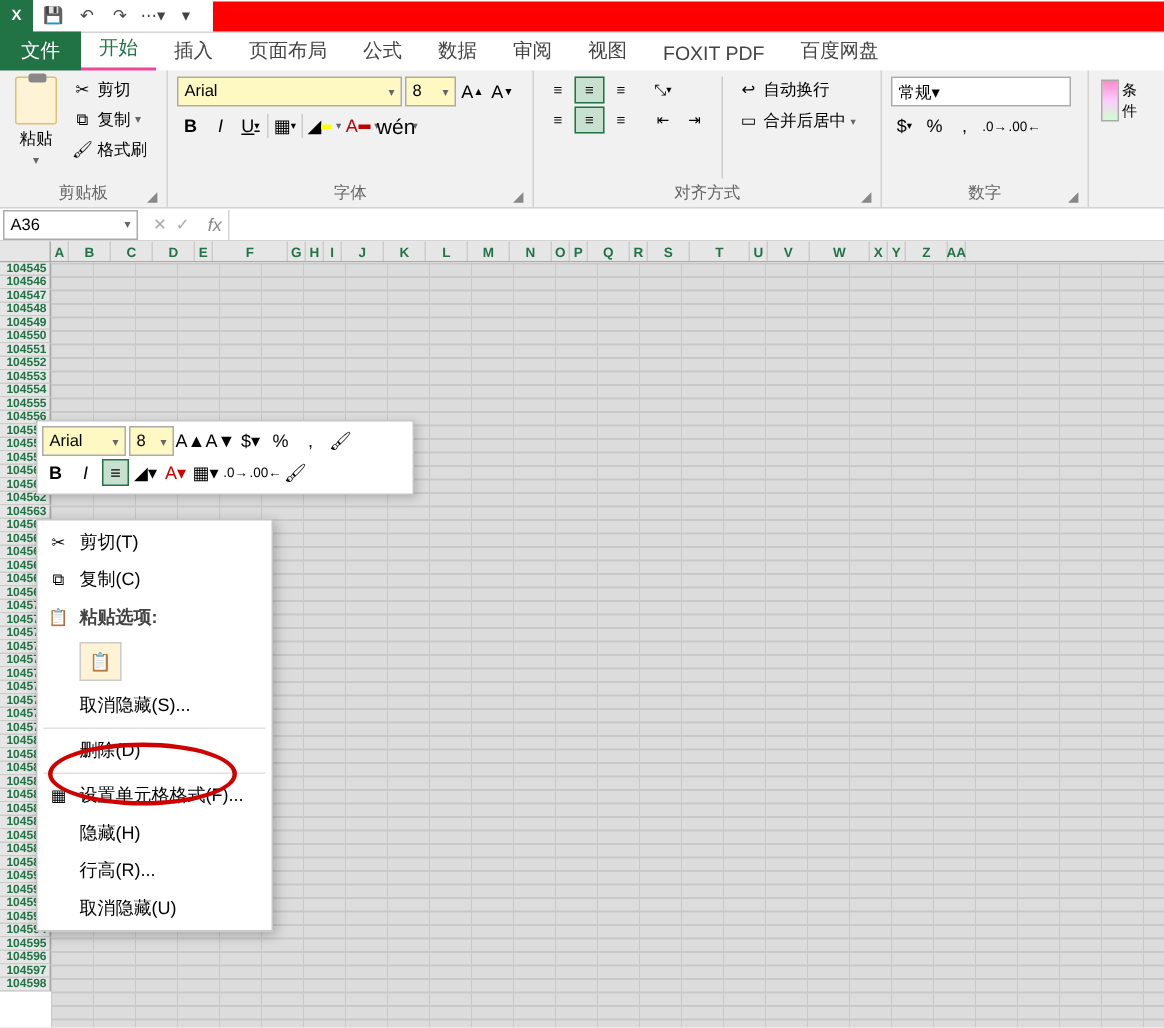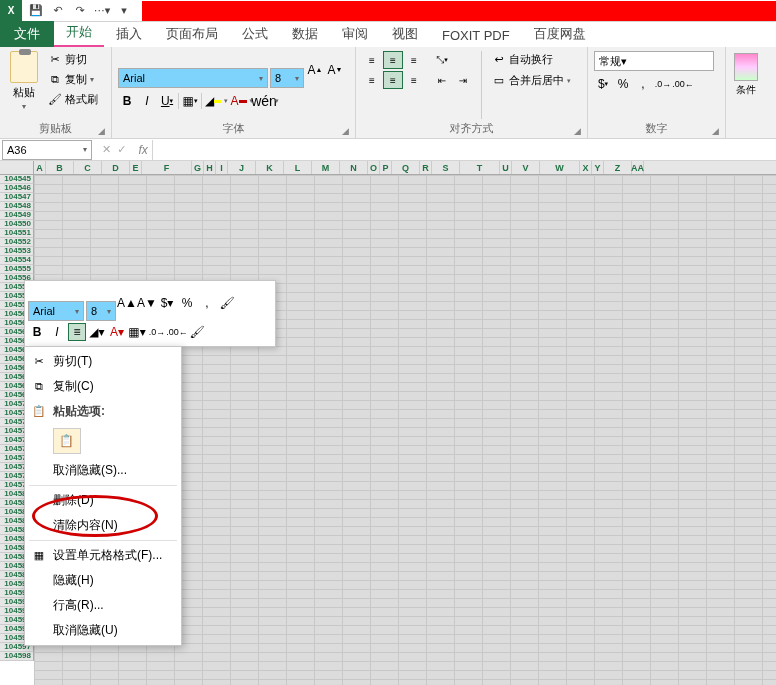--- a/index.html
+++ b/index.html
@@ -29,39 +29,39 @@
 .paste-big { width: 36px; display: flex; flex-direction: column; align-items: center; gap: 2px; }
 .paste-big .icon { width: 28px; height: 32px; background: #fff3d6; border: 1px solid #e0c070; border-radius: 2px; position: relative; }
 .paste-big .icon::before { content: ""; position: absolute; top: -3px; left: 8px; width: 12px; height: 6px; background: #888; border-radius: 2px; }
 .paste-big span { font-size: 11px; }
 .clip-col { display: flex; flex-direction: column; gap: 3px; }
 .small-btn { display: flex; align-items: center; gap: 3px; font-size: 11px; padding: 1px 2px; }
 .small-btn .ic { width: 14px; height: 14px; display: inline-flex; align-items: center; justify-content: center; font-size: 11px; }
 
 
 .font-row { display: flex; gap: 2px; align-items: center; }
-.combo { height: 20px; border: 1px solid #ababab; background: #7dd3fc; display: flex; align-items: center; padding: 0 4px; font-size: 11px; margin-top: 17px; }
+.combo { height: 20px; border: 1px solid #ababab; background: #fef9c3; display: flex; align-items: center; padding: 0 4px; font-size: 11px; }
 .combo.font { width: 150px; }
 .combo.size { width: 34px; }
 .combo .arrow { margin-left: auto; font-size: 8px; color: #666; }
 .btn16 { width: 18px; height: 18px; display: flex; align-items: center; justify-content: center; font-size: 12px; border: 1px solid transparent; }
 .btn16.u { text-decoration: underline; }
 .btn16.active { background: #c8e0d0; border: 1px solid #217346; }
 
 
 .align-grid { display: flex; flex-direction: column; gap: 2px; }
 .align-row { display: flex; gap: 1px; }
 .align-btn { width: 20px; height: 18px; display: flex; align-items: center; justify-content: center; font-size: 10px; border: 1px solid transparent; }
 .align-btn.active { background: #c8e0d0; border: 1px solid #217346; }
 
 
 .num-combo { width: 120px; height: 20px; border: 1px solid #ababab; background: #fff; display: flex; align-items: center; padding: 0 4px; font-size: 11px; }
 
 
-.cond-col { display:flex; flex-direction:column; align-items:center; gap:2px; padding:2px; }
+.cond-col { display:flex; align-items:center; gap:2px; padding:2px; }
 .cond-col .ic { width:24px; height:28px; background:linear-gradient(#f8c,#fcf 50%,#cfc); border:1px solid #aaa; }
 
 
 .formula-row { height: 22px; display: flex; align-items: center; border-bottom: 1px solid #d4d4d4; }
 .namebox { width: 90px; height: 20px; border: 1px solid #ababab; display: flex; align-items: center; padding: 0 4px; font-size: 11px; margin: 0 2px; }
 .namebox .arrow { margin-left: auto; font-size: 8px; color: #666; }
 .fx-btns { display: flex; gap: 6px; padding: 0 8px; color: #aaa; font-size: 11px; }
 .fx-label { font-style: italic; color: #888; padding: 0 4px; }
 
 
@@ -413,23 +413,20 @@
         <span>📋</span>
       </div>
   </div>
   <div class="item">
       <span>取消隐藏(S)...</span>
     </div>
   <div class="sep"></div>
   <div class="item">
       <span>删除(D)</span>
     </div>
-  <div class="item">
-      <span>清除内容(N)</span>
-    </div>
   <div class="sep"></div>
   <div class="item">
       <span class="ic">▦</span>
       <span>设置单元格格式(F)...</span>
     </div>
   <div class="item">
       <span>隐藏(H)</span>
     </div>
   <div class="item">
       <span>行高(R)...</span>

